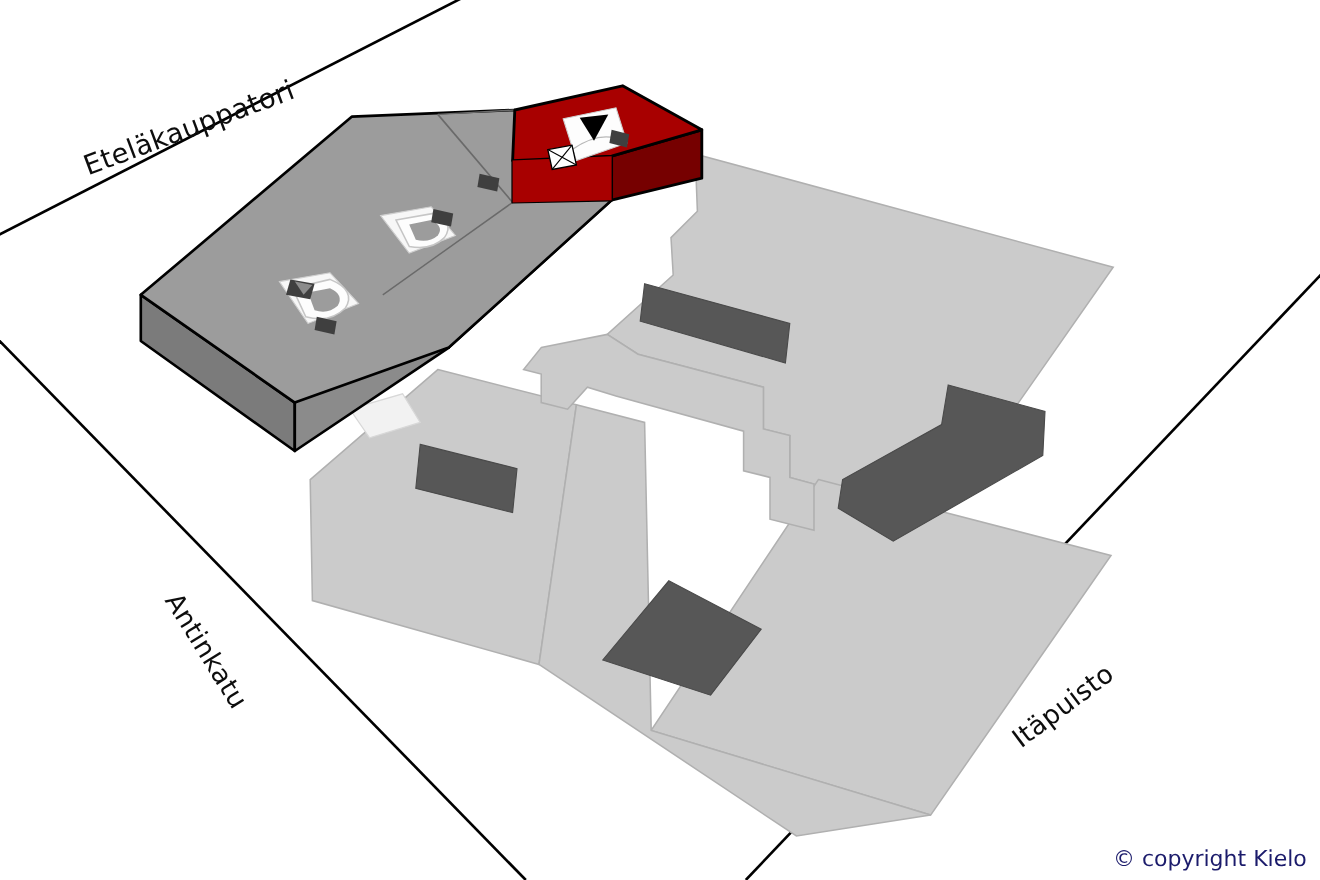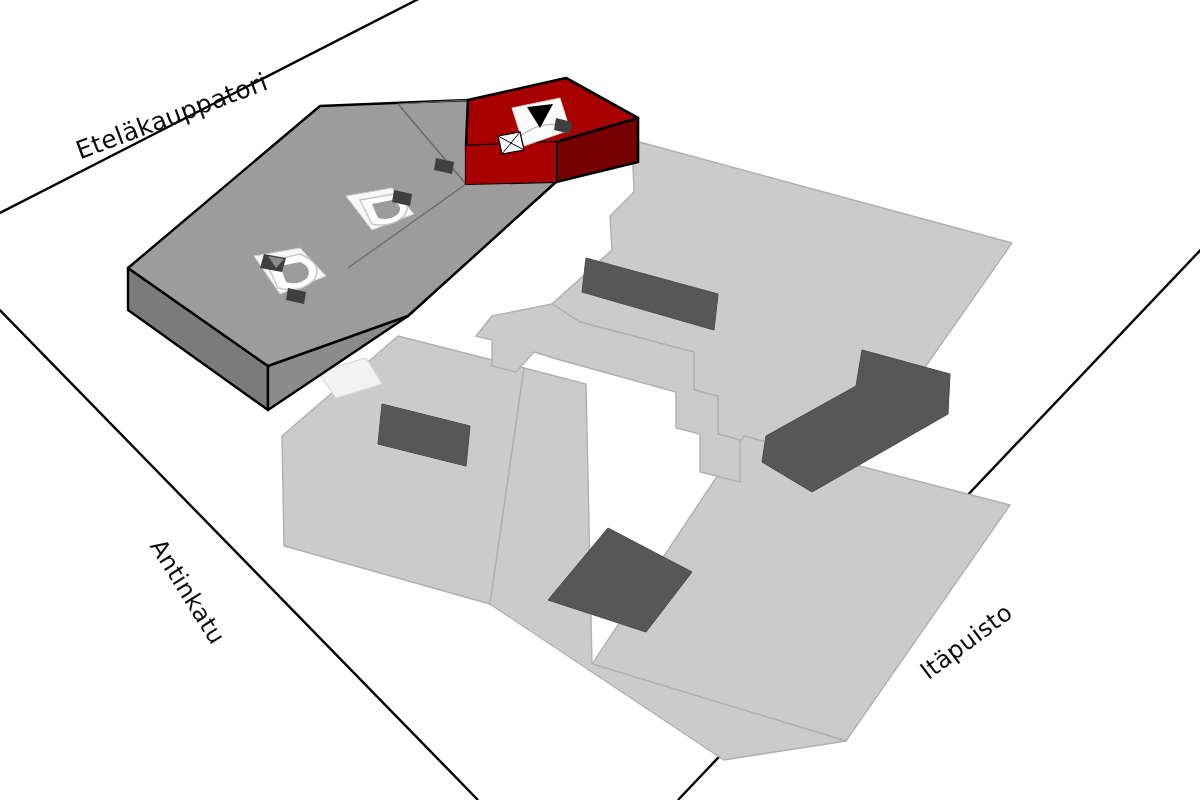--- a/index.html
+++ b/index.html
@@ -122,14 +122,15 @@
       <polygon points="288,288 306,292 304,304 286,300" fill="#3f3f3f"></polygon>
     </g>
   </svg>
 
   <div class="street-label" id="label-etelakauppatori">Eteläkauppatori</div>
 
   <div class="street-label" id="label-antinkatu">Antinkatu</div>
 
   <div class="street-label" id="label-itapuisto">Itäpuisto</div>
 
+  <div id="copyright-notice">© copyright Kielo</div>
 
 </div>
 
 </body></html>

